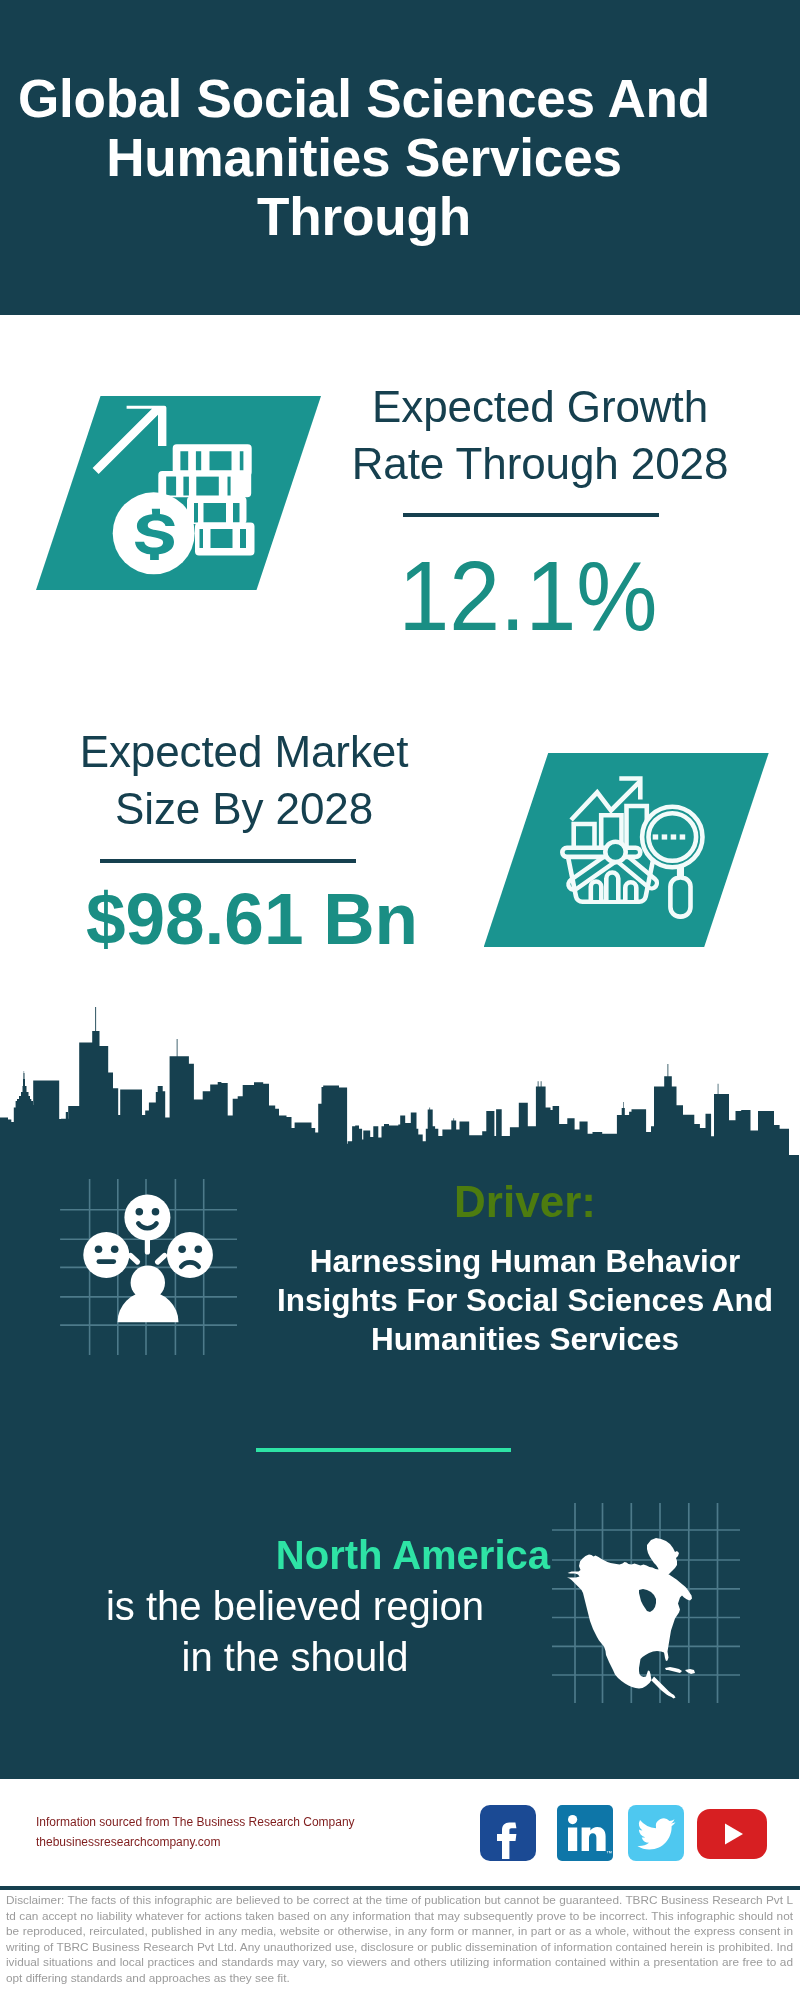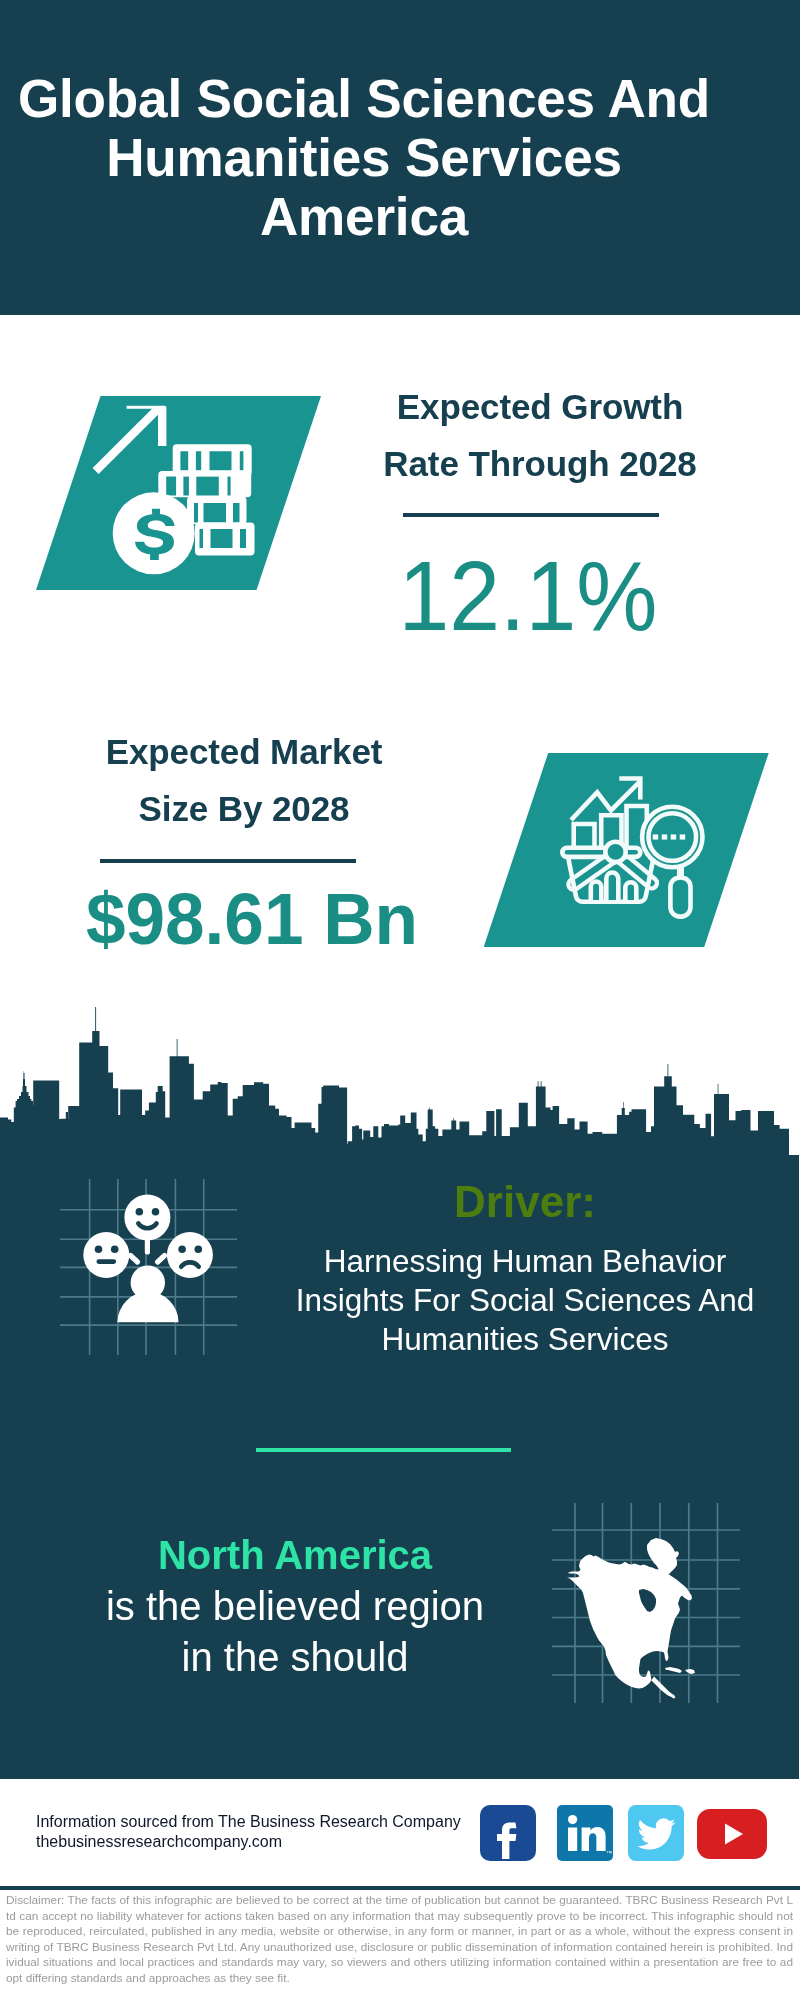--- a/index.html
+++ b/index.html
@@ -5,67 +5,67 @@
 <style>
   html,body{margin:0;padding:0;}
   body{width:800px;height:2000px;background:#ffffff;font-family:"Liberation Sans",sans-serif;overflow:hidden;}
   .page{position:relative;width:800px;height:2000px;}
   .hdr{position:absolute;left:0;top:0;width:800px;height:315px;background:#16404f;}
   .hdr-title{position:absolute;left:0px;top:69px;width:728px;text-align:center;color:#fff;font-size:53.1px;font-weight:bold;line-height:59px;letter-spacing:-0.2px;}
   .hdr-title div{white-space:nowrap;}
 
   
   .para{position:absolute;background:#1a9490;}
-  .stat-label{position:absolute;color:#16404f;font-size:35px;font-weight:bold;line-height:57px;text-align:center;letter-spacing:-0.1px;}
+  .stat-label{position:absolute;color:#16404f;font-size:44px;font-weight:normal;line-height:57px;text-align:center;letter-spacing:-0.1px;}
   .stat-rule{position:absolute;height:4px;background:#16404f;}
   .stat-value{position:absolute;text-align:center;}
   .stat-label div,.stat-value div{white-space:nowrap;}
   .para1{left:36px;top:396px;width:285px;height:194px;clip-path:polygon(64.5px 0, 285px 0, 220.5px 194px, 0 194px);}
   #lbl1{left:340px;top:378px;width:400px;}
   #rule1{left:403px;top:513px;width:256px;}
   #val1{left:328px;top:547px;width:400px;color:#1a8e84;font-size:98px;font-weight:400;line-height:98px;transform:scaleX(0.932);transform-origin:50% 0;}
   .para2{left:483.7px;top:753px;width:285px;height:194px;clip-path:polygon(64.5px 0, 285px 0, 220.5px 194px, 0 194px);}
   #lbl2{left:44px;top:723px;width:400px;}
   #rule2{left:100px;top:859px;width:256px;}
   #val2{left:52px;top:880px;width:400px;color:#1a8e84;font-size:72px;font-weight:bold;line-height:78px;transform:scaleX(0.988);transform-origin:50% 0;}
 
   
   .lower{position:absolute;left:0;top:1155px;width:798.5px;height:624px;background:#16404f;}
   .skyline{position:absolute;left:0;top:1000px;display:block;}
 
   
   .icon-faces{position:absolute;left:55px;top:1170px;}
   .drv-title{position:absolute;left:265px;top:1180px;width:520px;text-align:center;color:#4d7c0f;font-size:44px;font-weight:bold;line-height:44px;}
-  .drv-text{position:absolute;left:265px;top:1242px;width:520px;text-align:center;color:#ffffff;font-size:31.5px;font-weight:normal;line-height:39px;}
+  .drv-text{position:absolute;left:265px;top:1242px;width:520px;text-align:center;color:#ffffff;font-size:31.5px;font-weight:bold;line-height:39px;}
   .drv-text div{white-space:nowrap;}
   .mid-rule{position:absolute;left:256px;top:1448px;width:255px;height:4px;background:#2ee3a5;}
   .rg-text{position:absolute;left:40px;top:1530px;width:510px;text-align:center;color:#ffffff;font-size:40px;font-weight:normal;line-height:51px;}
   .rg-text div{white-space:nowrap;}
-  .rg-name{color:#2ee3a5;font-weight:bold;}
+  .rg-name{color:#2ee3a5;font-weight:bold;text-align:right;}
   .map{position:absolute;left:546px;top:1498px;}
 
   
-  .src{position:absolute;left:36px;top:1812px;color:#0f172a;font-size:16px;line-height:20px;white-space:nowrap;}
+  .src{position:absolute;left:36px;top:1812px;color:#7f1d1d;font-size:12px;line-height:20px;white-space:nowrap;}
   .soc{position:absolute;display:block;line-height:0;}
   .soc-fb{left:480px;top:1805px;}
   .soc-li{left:557px;top:1805px;}
   .soc-tw{left:628px;top:1805px;}
   .soc-yt{left:697px;top:1809px;}
   .disc-rule{position:absolute;left:0;top:1886px;width:800px;height:3.5px;background:#16404f;}
   .disc{position:absolute;left:6px;top:1893px;width:787px;color:#9b9b9b;font-size:11.8px;line-height:15.6px;text-align:justify;word-break:break-all;}
 </style>
 </head>
 <body>
 
 <div class="page">
   <div class="hdr">
     <div class="hdr-title">
       <div>Global Social Sciences And</div>
       <div>Humanities Services</div>
-      <div>America</div>
+      <div>Through</div>
     </div>
   </div>
 
   <div class="para para1">
     <svg class="icon-money" width="285" height="194" viewBox="0 0 285 194">
       <g fill="#ffffff">
 
         <path d="M90.6 9.7 h37.8 a2 2 0 0 1 2 2 v38.4 h-8.4 v-31.4 l-59.4 59.4 l-6.0 -6.0 l59.4 -59.4 h-25.4 z"></path>
 
         <path d="M140.7 48.2 h71 a4 4 0 0 1 4 4 v24 a4 4 0 0 1 -4 4 h-71 a4 4 0 0 1 -4 -4 v-24 a4 4 0 0 1 4 -4 z

